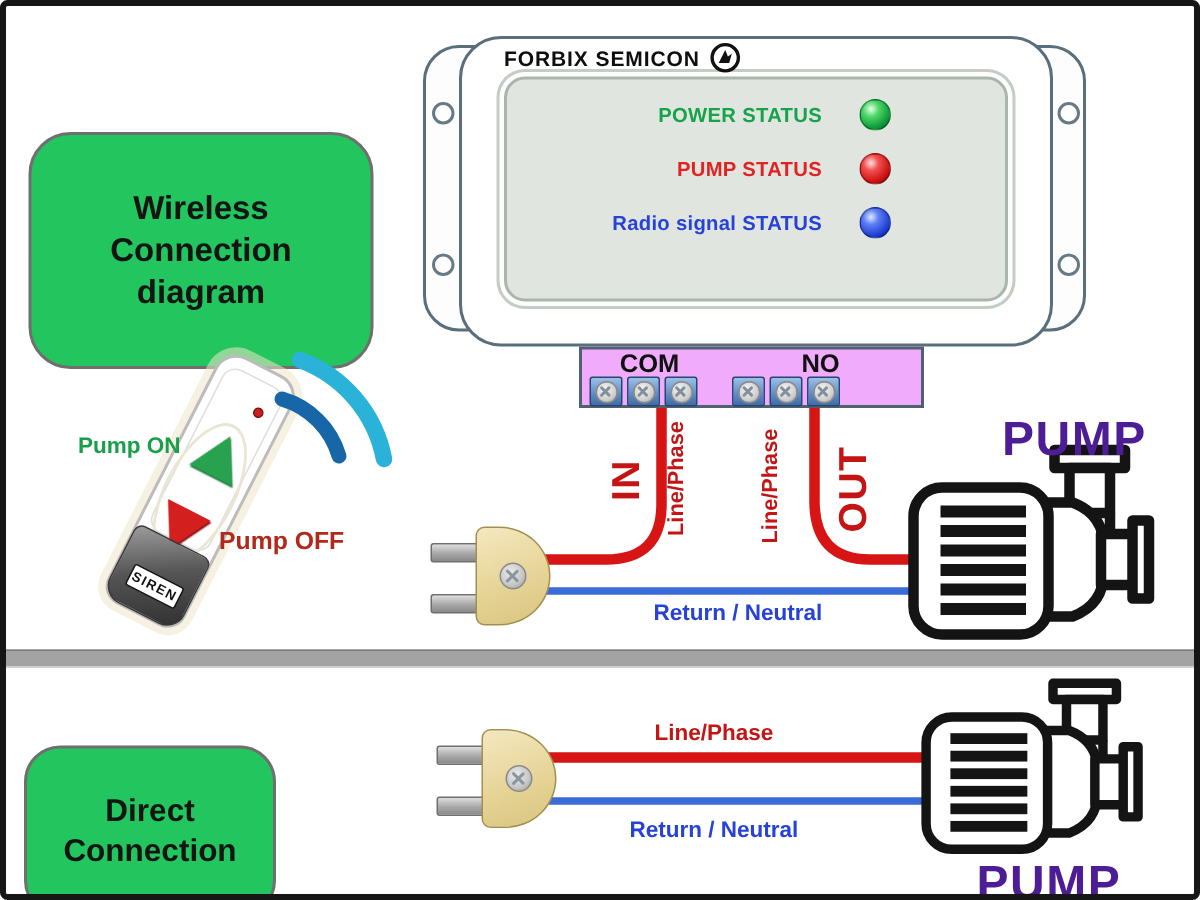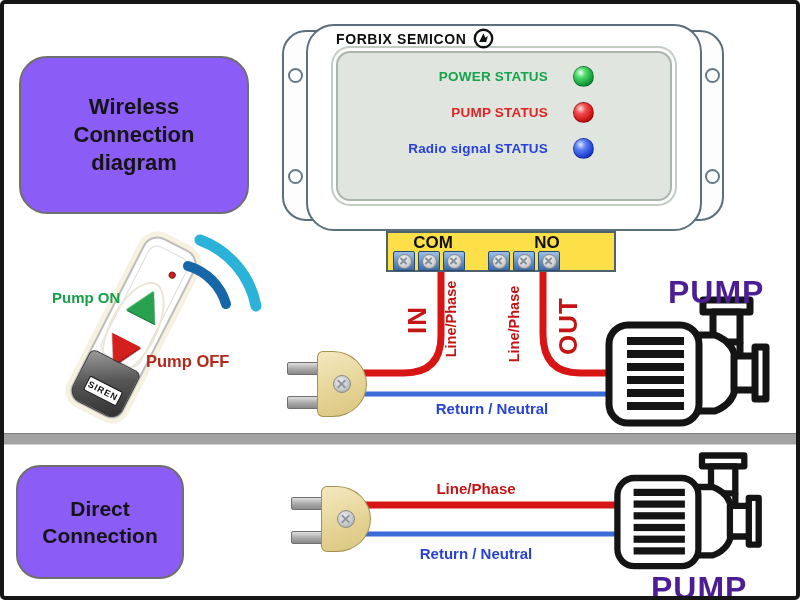--- a/index.html
+++ b/index.html
@@ -5,23 +5,23 @@
   html,body{margin:0;padding:0;background:#fff;}
   *{box-sizing:border-box;}
   #stage{
     position:relative;width:800px;height:600px;overflow:hidden;
     background:#fff;border:4px solid #161616;border-radius:5px;
     font-family:"Liberation Sans","DejaVu Sans",sans-serif;
   }
   .abs{position:absolute;}
   
   .cream-box{
-    background:#8b5cf6;border:2px solid #6f6f6f;border-radius:28px;
+    background:#22c55e;border:2px solid #6f6f6f;border-radius:28px;
     display:flex;flex-direction:column;align-items:center;justify-content:center;
-    color:#141414;font-weight:bold;text-align:center;
+    color:#141414;font-weight:bold;text-align:center;margin-top:32px;
   }
   #wireless-box{left:15px;top:52px;width:230px;height:158px;font-size:22px;line-height:28px;}
   #direct-box{left:12px;top:461px;width:168px;height:114px;font-size:21px;line-height:27px;border-radius:24px;}
   
   #divider{left:0;top:429px;width:100%;height:12px;background:#a3a3a3;border-top:1px solid #7e7e7e;border-bottom:1px solid #cfcfcf;}
   
   .rx-ear{left:278px;top:26px;width:442px;height:191px;background:#fdfdfd;border:2px solid #5a6e7c;border-radius:24px;}
   .rx-body{left:302px;top:20px;width:396px;height:207px;background:#fff;border:2.5px solid #5a6e7c;border-radius:28px;}
   .rx-hole{width:15px;height:15px;border-radius:50%;background:#fff;border:2px solid #667a87;}
   .rx-panel{
@@ -33,21 +33,21 @@
   #brand-text{font-size:14px;font-weight:bold;color:#0e0e0e;letter-spacing:.6px;text-align:right;}
   .status-row{left:340px;width:250px;height:22px;display:flex;justify-content:flex-end;align-items:center;gap:25px;font-weight:bold;font-size:13.5px;letter-spacing:.2px;}
   .led{width:21px;height:21px;border-radius:50%;border:1px solid rgba(0,0,0,.28);flex:0 0 auto;}
   .led-green{background:radial-gradient(circle at 35% 30%,#eafff0 0%,#50d96a 28%,#0f9d3a 68%,#07662a 100%);}
   .led-red{background:radial-gradient(circle at 35% 30%,#ffe2e2 0%,#f25050 28%,#ce1212 68%,#7c0909 100%);}
   .led-blue{background:radial-gradient(circle at 35% 30%,#e0e9ff 0%,#5d80f2 28%,#1f3fd6 68%,#0c1f7d 100%);}
   .txt-green{color:#17a34a;}
   .txt-red{color:#e02424;}
   .txt-blue{color:#2742d6;}
   
-  #terminal-strip{left:382px;top:227px;width:230px;height:41px;background:#fde047;border:2px solid #4e6170;}
+  #terminal-strip{left:382px;top:227px;width:230px;height:41px;background:#f0abfc;border:2px solid #4e6170;}
   .term-label{position:absolute;top:0px;width:60px;text-align:center;font-weight:bold;font-size:17px;color:#111;}
   .screw-sq{
     position:absolute;top:18px;width:22px;height:20px;border-radius:2px;
     background:linear-gradient(180deg,#9cc0e8 0%,#5d8cc4 60%,#3f6ca6 100%);
     border:1px solid #27476f;display:flex;align-items:center;justify-content:center;
   }
   .screw{position:relative;width:15px;height:15px;border-radius:50%;
     background:radial-gradient(circle at 40% 35%,#f5f5f5 0%,#d0d0d0 60%,#9b9b9b 100%);
     border:1px solid #8a8a8a;}
   .screw::before,.screw::after{content:"";position:absolute;left:15%;right:15%;top:45%;height:2px;background:#83909c;border-radius:1px;}

